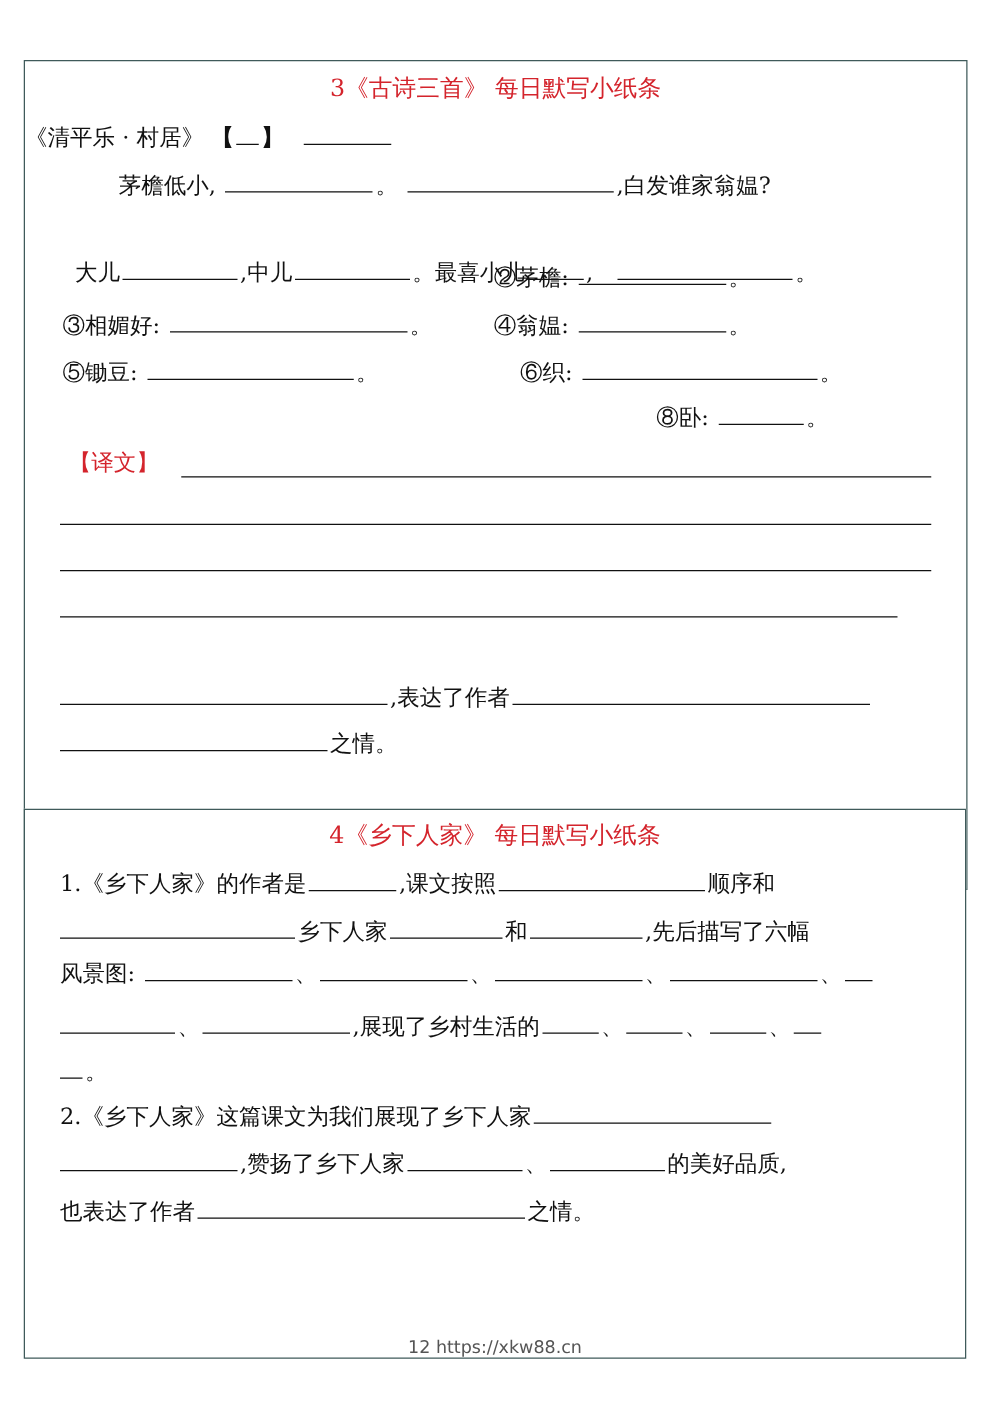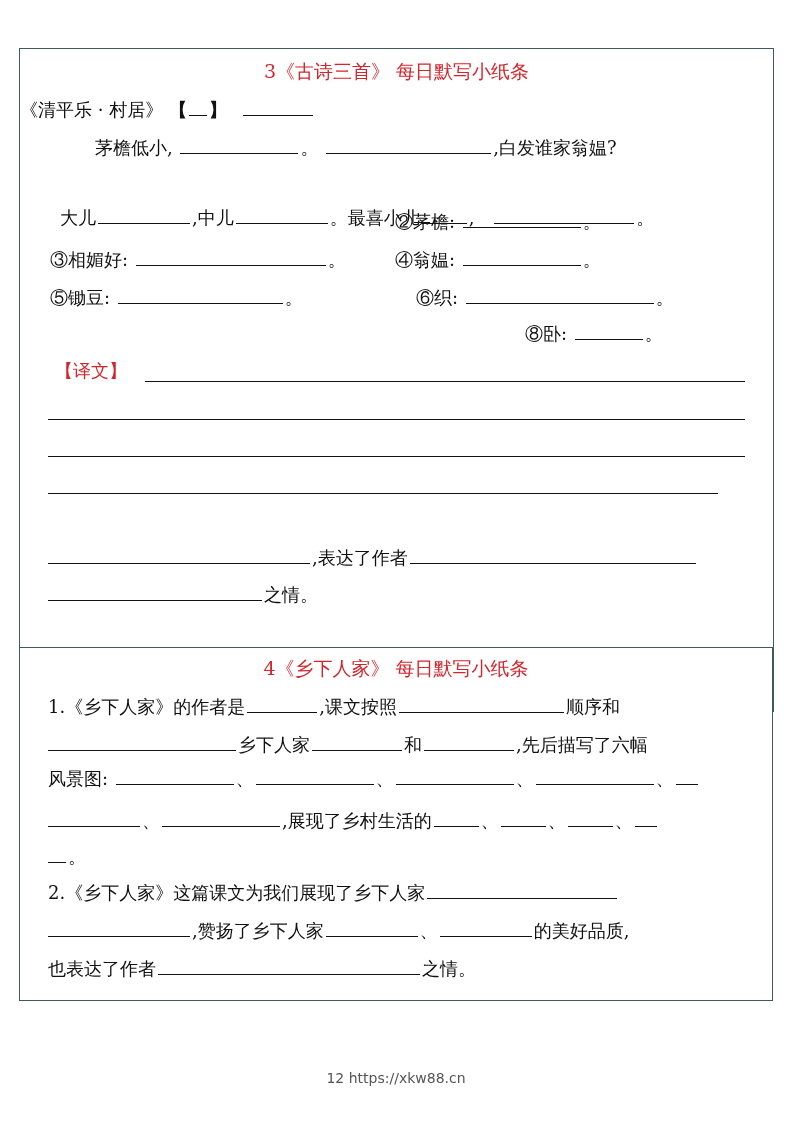--- a/index.html
+++ b/index.html
@@ -1,20 +1,20 @@
 <!DOCTYPE html>
 <html><head>
 <meta charset="utf-8">
 <style>
   html, body { margin:0; padding:0; background:#ffffff; }
   body { width:792px; height:1122px; position:relative; overflow:hidden;
          font-family:"DejaVu Serif", serif; color:#111; }
   .card { position:absolute; left:19px; border:1.5px solid #3f5a5a; background:#fff; box-sizing:border-box; }
   #card1 { top:48px; width:755px; height:664px; }
-  #card2 { top:647px; width:754px; height:354px; }
+  #card2 { top:647px; width:754px; height:440px; }
   .row { position:absolute; left:0; right:0; font-size:18px; white-space:nowrap; line-height:24px; }
   .title { color:#d4242c; text-align:center; font-size:19px; }
   .red { color:#d4242c; }
   .blank { display:inline-block; border-bottom:1.3px solid #111; height:18px; vertical-align:baseline; margin:0 2px; }
   .hline { position:absolute; height:0; border-bottom:1.3px solid #111; }
   .bracket { font-weight:bold; }
   .footer { position:absolute; top:1070px; left:0; right:0; text-align:center; font-family:"DejaVu Sans", sans-serif; font-size:14px; color:#555; }
 </style>
 </head>
 <body>

